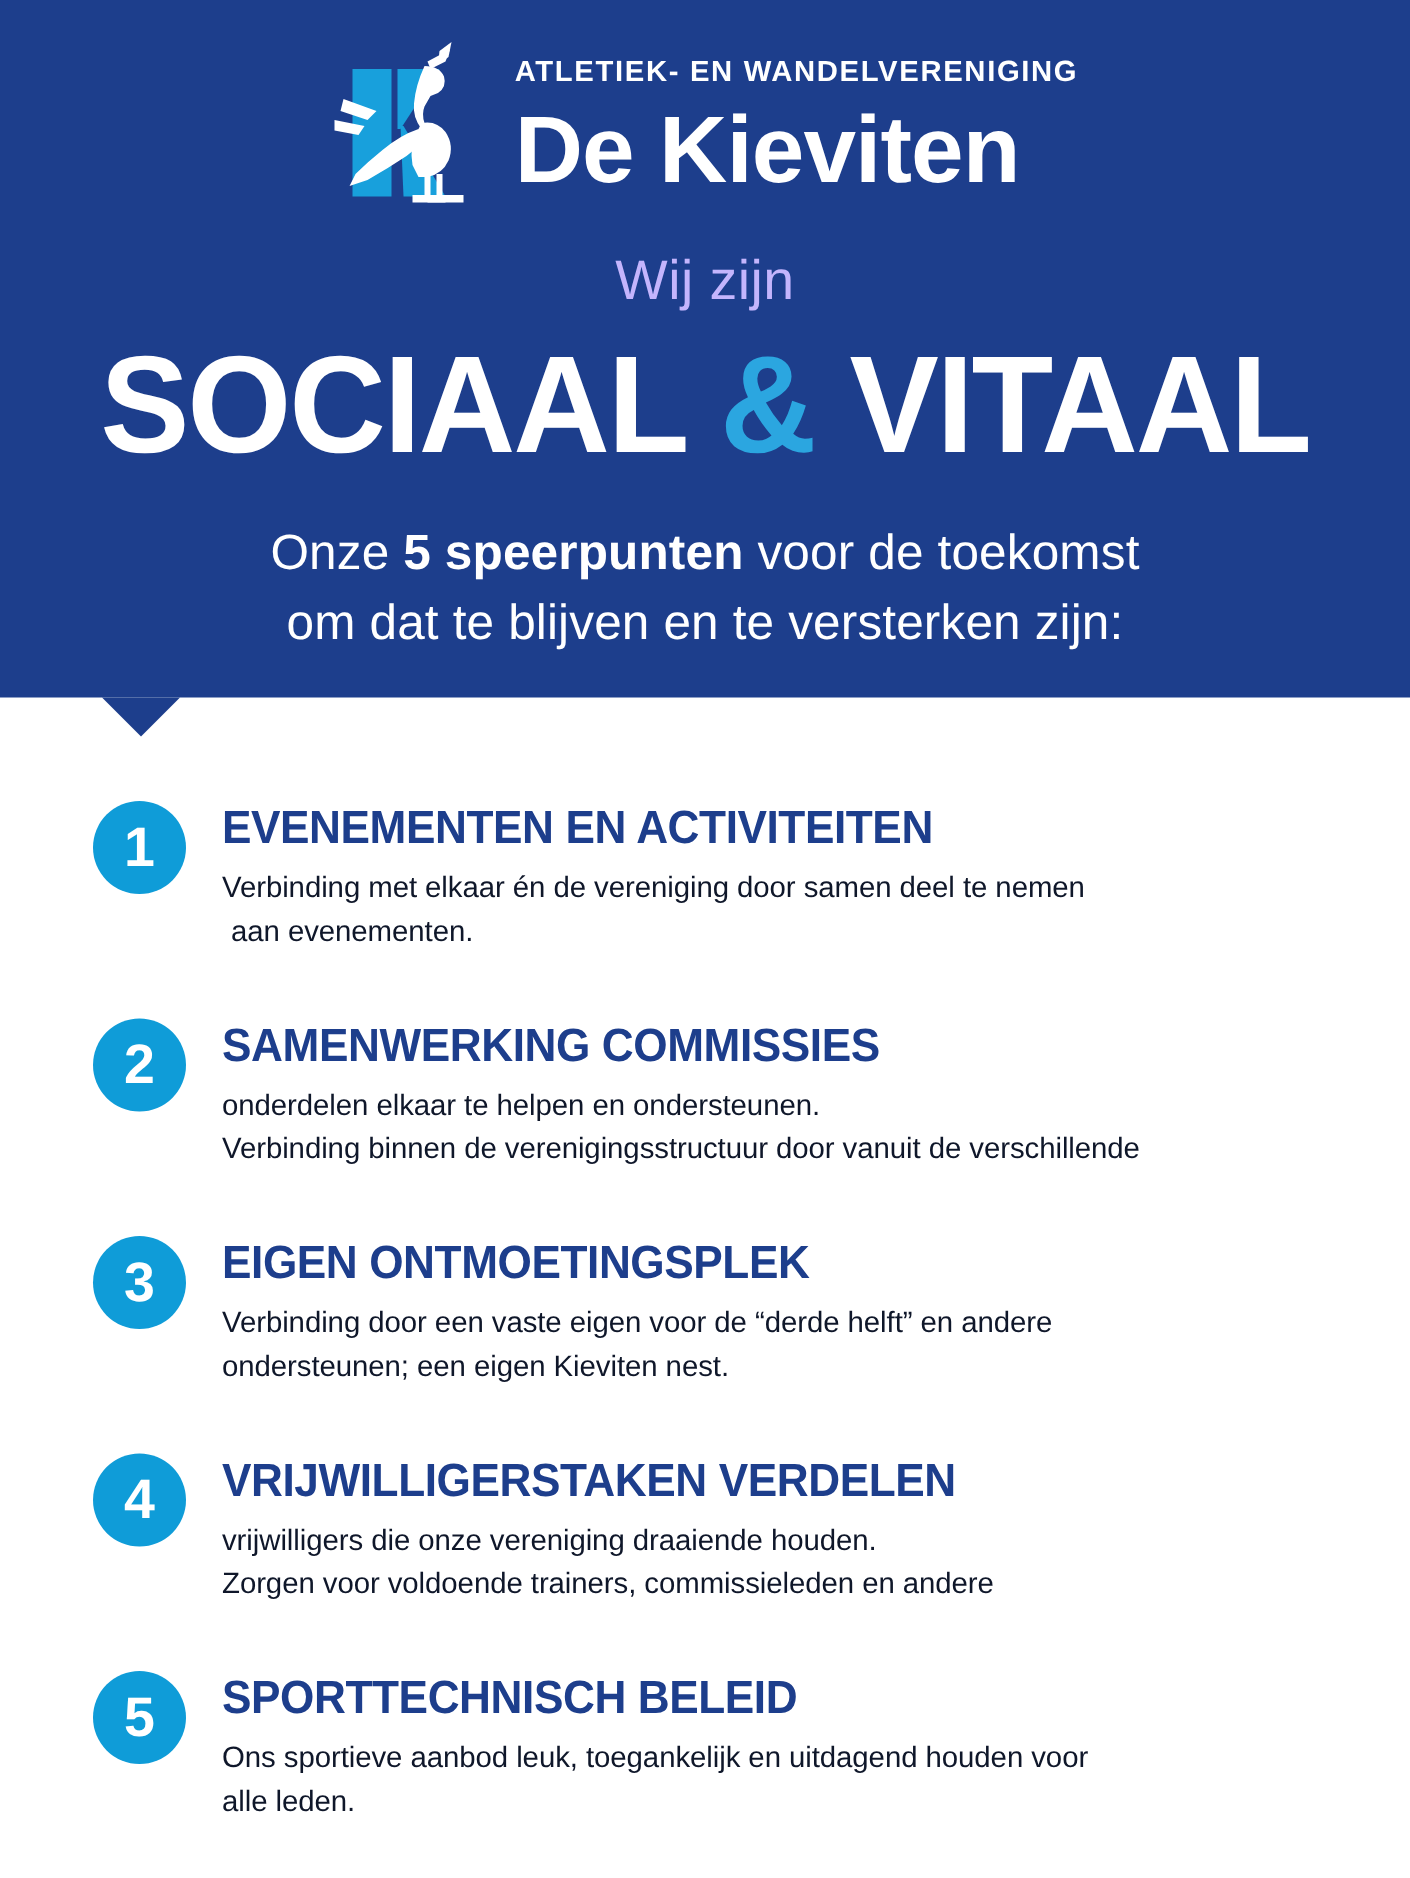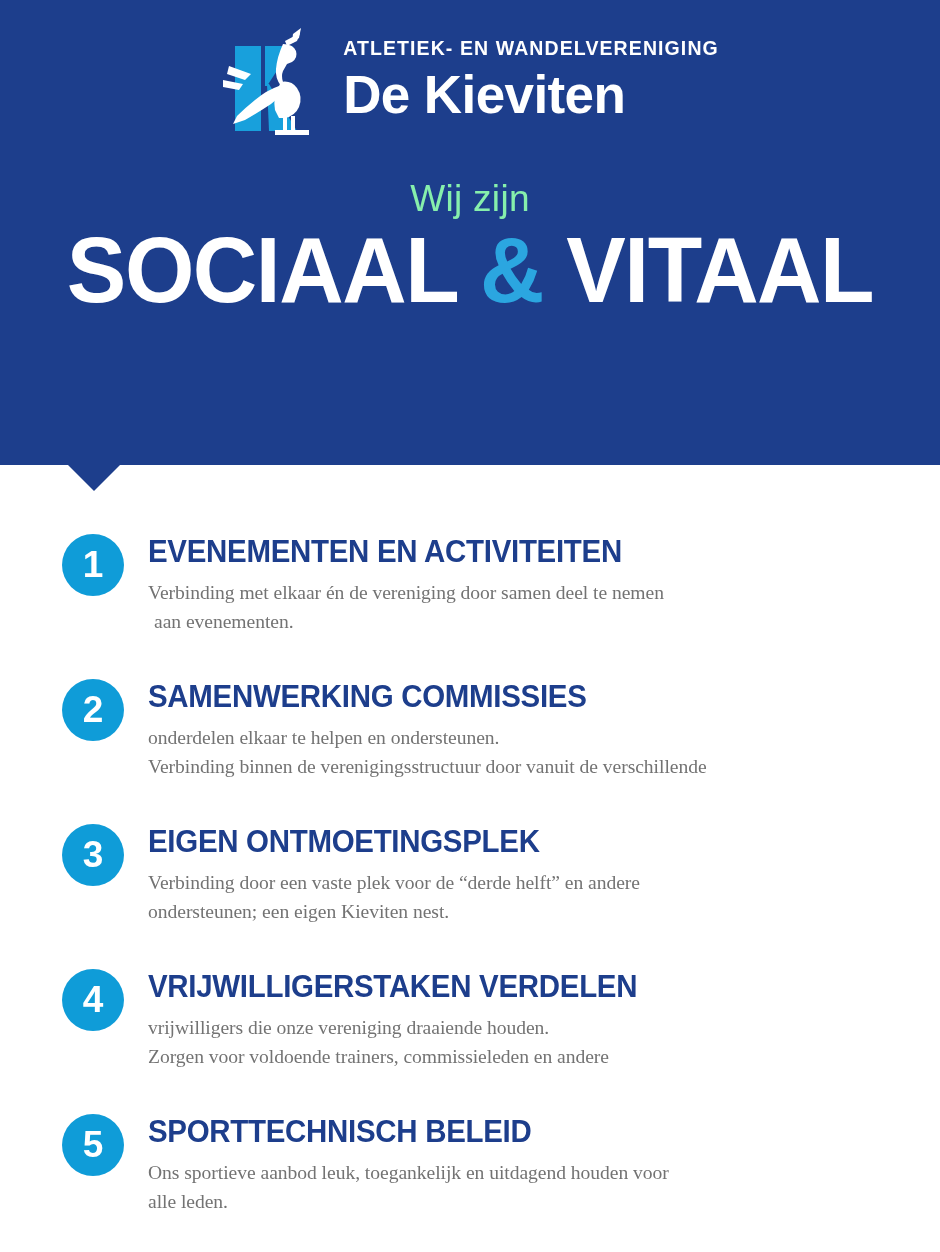--- a/index.html
+++ b/index.html
@@ -64,35 +64,35 @@
     color:#ffffff;
     font-size:19.5px;
     font-weight:bold;
     letter-spacing:1.1px;
     line-height:1;
     font-family:"Liberation Sans", sans-serif;
   }
 
   .logo-name {
     color:#ffffff;
-    font-size:53px;
+    font-size:63px;
     font-weight:bold;
     letter-spacing:-0.6px;
     line-height:1.08;
     margin-top:7px;
     font-family:"Liberation Sans", sans-serif;
   }
 
   
   .wij-zijn {
     position:absolute;
-    left:0; top:180px;
-    width:940px;
-    text-align:center;
-    color:#86efac;
+    left:0; top:168px;
+    width:940px;
+    text-align:center;
+    color:#c4b5fd;
     font-size:37px;
     font-weight:normal;
     letter-spacing:0.3px;
     line-height:1;
   }
 
   .bigline {
     position:absolute;
     left:0; top:222px;
     width:940px;
@@ -155,27 +155,26 @@
     font-weight:bold;
     letter-spacing:-0.3px;
     line-height:1.15;
     padding-top:22px;
     transform:scaleX(0.95);
     transform-origin:left center;
     white-space:nowrap;
   }
 
   .item-body {
-    color:#737373;
+    color:#0f172a;
     font-size:19.6px;
     line-height:1.52;
     margin-top:8px;
     letter-spacing:-0.05px;
     max-width:760px;
-    font-family:Liberation Serif, serif;
   }
   .item-body .ln { display:block; }
   .item-body .ln.indent { padding-left:6px; }
 </style>
 </head>
 <body>
 
 <div class="poster">
 
   <div class="header">
@@ -221,20 +220,24 @@
         <div class="logo-kicker">ATLETIEK- EN WANDELVERENIGING</div>
         <div class="logo-name">De Kieviten</div>
       </div>
 
     </div>
 
     <div class="wij-zijn">Wij zijn</div>
 
     <div class="bigline"><span>SOCIAAL</span><span> </span><span class="amp">&amp;</span><span> </span><span>VITAAL</span></div>
 
+    <div class="sub">
+      <div><span>Onze </span><b>5 speerpunten</b><span> voor de toekomst</span></div>
+      <div>om dat te blijven en te versterken zijn:</div>
+    </div>
 
   </div>
 
   <div class="notch"></div>
 
   <div class="list">
 
     <div class="item">
       <div class="badge">1</div>
       <div class="item-title">EVENEMENTEN EN ACTIVITEITEN</div>
@@ -250,21 +253,21 @@
       <div class="item-body">
         <span class="ln">onderdelen elkaar te helpen en ondersteunen.</span>
         <span class="ln">Verbinding binnen de verenigingsstructuur door vanuit de verschillende</span>
       </div>
     </div>
 
     <div class="item">
       <div class="badge">3</div>
       <div class="item-title">EIGEN ONTMOETINGSPLEK</div>
       <div class="item-body">
-        <span class="ln">Verbinding door een vaste plek voor de “derde helft” en andere</span>
+        <span class="ln">Verbinding door een vaste eigen voor de “derde helft” en andere</span>
         <span class="ln">ondersteunen; een eigen Kieviten nest.</span>
       </div>
     </div>
 
     <div class="item">
       <div class="badge">4</div>
       <div class="item-title">VRIJWILLIGERSTAKEN VERDELEN</div>
       <div class="item-body">
         <span class="ln">vrijwilligers die onze vereniging draaiende houden.</span>
         <span class="ln">Zorgen voor voldoende trainers, commissieleden en andere</span>

